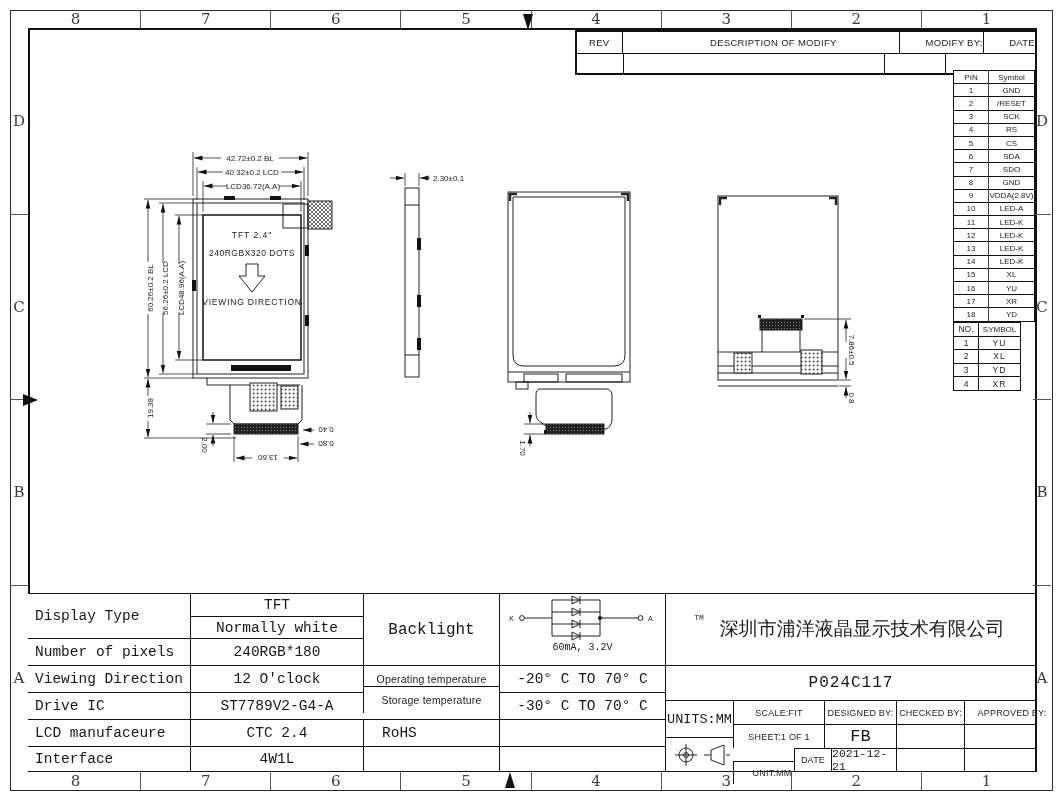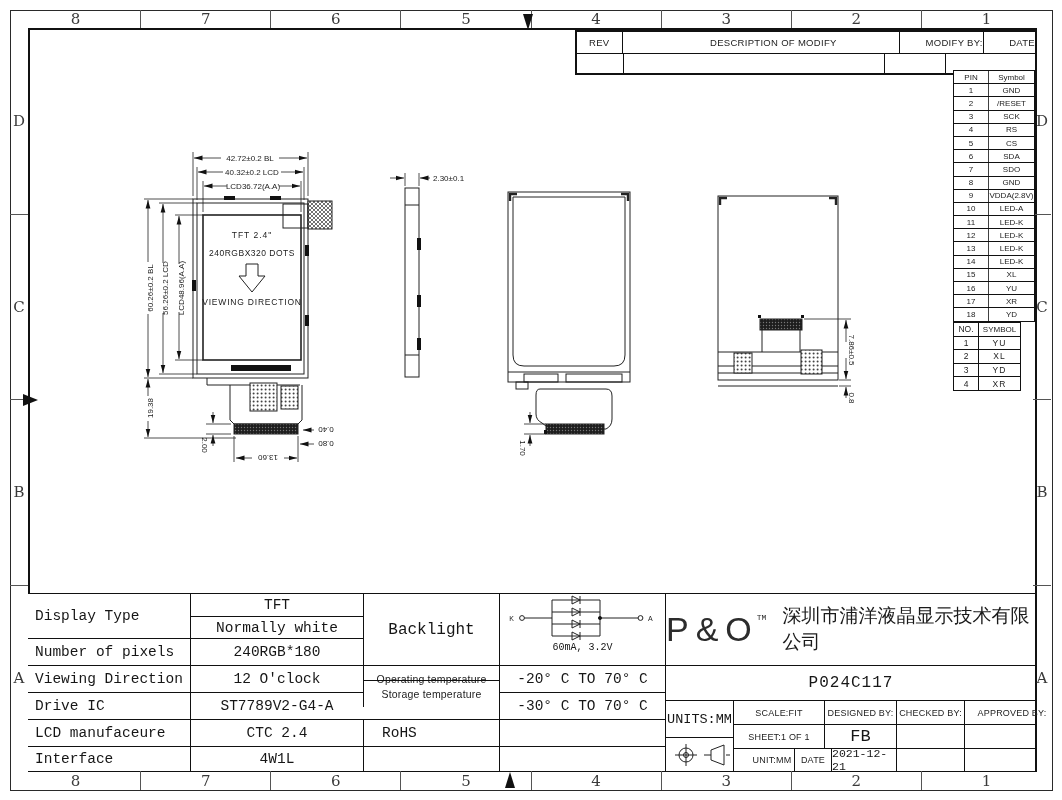--- a/index.html
+++ b/index.html
@@ -256,30 +256,29 @@
           <circle cx="100" cy="24" r="1.6" fill="#111"></circle>
           <circle cx="140.5" cy="24" r="2.4"></circle>
         </g>
         <text x="14" y="27" text-anchor="end" font-size="7">K</text>
         <text x="148" y="27" text-anchor="start" font-size="7">A</text>
       </svg>
       <div style="font-size:10px;font-family:'Liberation Mono',monospace;">60mA, 3.2V</div>
     </div>
     <div class="cell bl bt small9" style="left:335px;top:71px;width:136px;height:27px;font-size:10.5px;">Operating temperature</div>
     <div class="cell bl bt" style="left:471px;top:71px;width:166px;height:27px;">-20° C TO 70° C</div>
-    <div class="cell bl bt small9" style="left:335px;top:86px;width:136px;height:27px;font-size:10.5px;">Storage temperature</div>
+    <div class="cell bl bt small9" style="left:335px;top:92px;width:136px;height:27px;font-size:10.5px;">Storage temperature</div>
     <div class="cell bl bt" style="left:471px;top:98px;width:166px;height:27px;">-30° C TO 70° C</div>
     <div class="cell bl bt lab" style="left:335px;top:125px;width:136px;height:27px;padding-left:18px;">RoHS</div>
     <div class="cell bl bt" style="left:471px;top:125px;width:166px;height:27px;"></div>
     <div class="cell bl bt" style="left:335px;top:152px;width:136px;height:25px;"></div>
     <div class="cell bl bt" style="left:471px;top:152px;width:166px;height:25px;"></div>
 
     <div class="cell bl" style="left:637px;top:0;width:370px;height:177px;align-items:stretch;justify-content:flex-start;flex-direction:column;padding:0;">
       <div class="logo-row" style="height:71px;">
-        <span class="logo-txt">P&amp;O</span>
         <span class="logo-tm">TM</span>
         <span class="company">深圳市浦洋液晶显示技术有限公司</span>
       </div>
       <div class="cell bt part-number" style="position:relative;left:0;top:0;width:370px;height:36px;">P024C117</div>
       <div style="position:relative;height:70px;border-top:1px solid #111;">
         <div class="cell" style="left:0;top:0;width:67px;height:36px;font-size:13.5px;">UNITS:MM</div>
         <div class="cell bt" style="left:0;top:36px;width:67px;height:34px;">
           <svg width="67" height="34" viewBox="0 0 67 34">
             <g stroke="#222" stroke-width="1" fill="none">
               <circle cx="20" cy="17" r="7"></circle>
@@ -299,21 +298,21 @@
         <div class="cell bl small9" style="left:158px;top:0;width:72px;height:23px;">DESIGNED BY:</div>
         <div class="cell bl small9" style="left:230px;top:0;width:68px;height:23px;">CHECKED BY:</div>
         <div class="cell bl small9" style="left:298px;top:0;width:95px;height:23px;">APPROVED BY:</div>
         <div class="cell bl bt small9 gap6" style="left:67px;top:23px;width:91px;height:24px;">
           <span>SHEET:</span>
           <span>1 OF 1</span>
         </div>
         <div class="cell bl bt" style="left:158px;top:23px;width:72px;height:24px;font-size:17px;">FB</div>
         <div class="cell bl bt" style="left:230px;top:23px;width:68px;height:24px;"></div>
         <div class="cell bl bt" style="left:298px;top:23px;width:72px;height:24px;"></div>
-        <div class="cell bl bt small9 gap6" style="left:67px;top:47px;width:61px;height:23px;padding-left:16px;">
+        <div class="cell bl bt small9 gap6" style="left:67px;top:60px;width:61px;height:23px;padding-left:16px;">
           <span>UNIT:</span>
           <span>MM</span>
         </div>
         <div class="cell bl bt small9" style="left:128px;top:47px;width:37px;height:23px;">DATE</div>
         <div class="cell bl bt" style="left:165px;top:47px;width:65px;height:23px;font-size:11.5px;">2021-12-21</div>
         <div class="cell bl bt" style="left:230px;top:47px;width:68px;height:23px;"></div>
         <div class="cell bl bt" style="left:298px;top:47px;width:72px;height:23px;"></div>
       </div>
     </div>
   </div>

